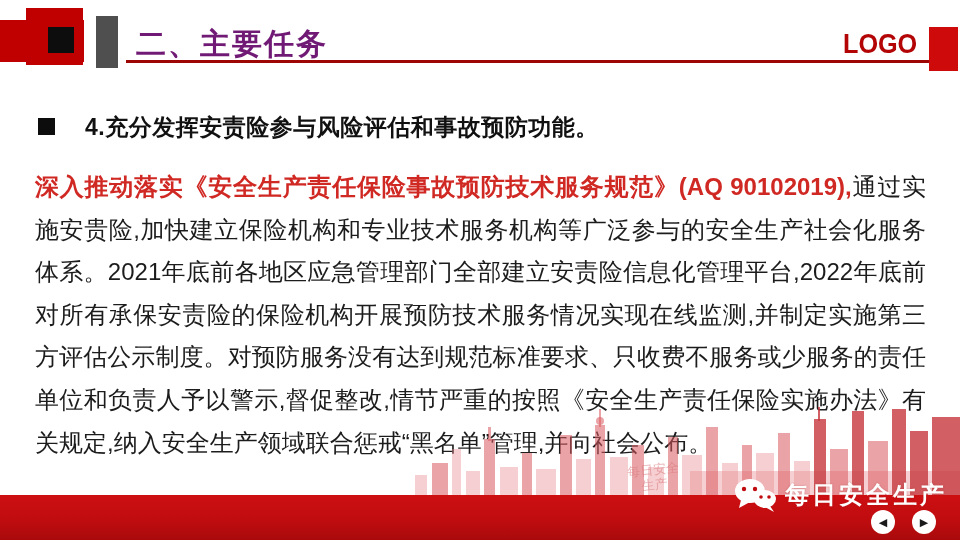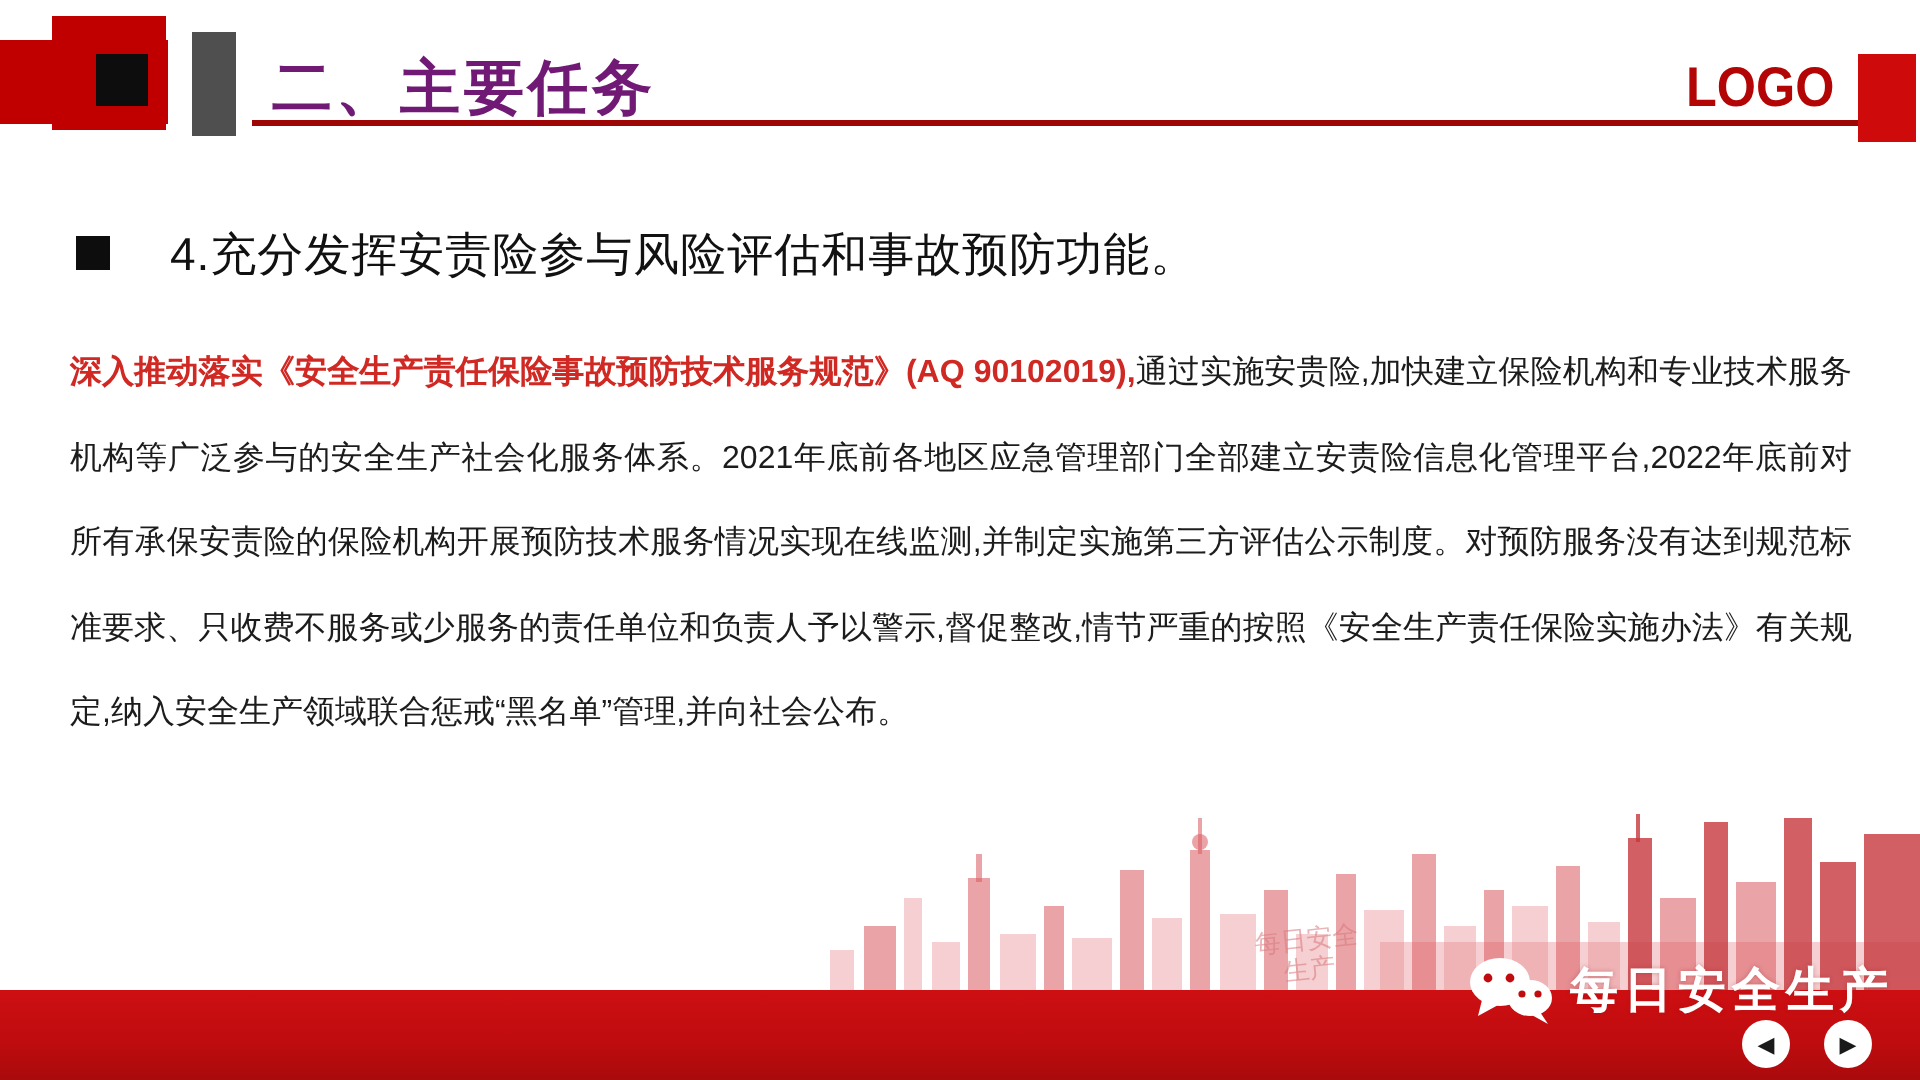--- a/index.html
+++ b/index.html
@@ -19,25 +19,25 @@
     color:#701a75; letter-spacing:2px;
   }
   .logo-text {
     position:absolute; left:843px; top:28px; font-size:28px; font-weight:800;
     color:#b30505; letter-spacing:0px; transform:scaleX(.9); transform-origin:left;
   }
   .logo-sq { position:absolute; left:929px; top:27px; width:29px; height:44px; background:#cf0a0a; }
   
   .heading-row { position:absolute; left:38px; top:112px; display:flex; align-items:flex-start; }
   .bullet-sq { width:17px; height:17px; background:#0d0d0d; margin-top:6px; flex:0 0 auto; }
-  .heading-text { margin-left:30px; font-size:23px; font-weight:normal; color:#111; letter-spacing:.5px; }
+  .heading-text { margin-left:30px; font-size:23px; font-weight:bold; color:#111; letter-spacing:.5px; }
   
   .para {
     position:absolute; left:35px; top:166px; width:891px;
-    font-size:16px; line-height:42.6px; color:#1c1c1c;
+    font-size:24px; line-height:42.6px; color:#1c1c1c;
     text-align:justify; text-justify:inter-ideograph; word-break:break-all;
   }
   .para .hl { color:#d02823; font-weight:bold; }
   
   .skyline { position:absolute; left:0; bottom:43px; width:960px; height:92px; }
   .bl { fill:#e5878b; opacity:.40; }
   .bm { fill:#d95a5f; opacity:.55; }
   .bd { fill:#c6373c; opacity:.80; }
   .band {
     position:absolute; left:0; bottom:0; width:960px; height:45px;

